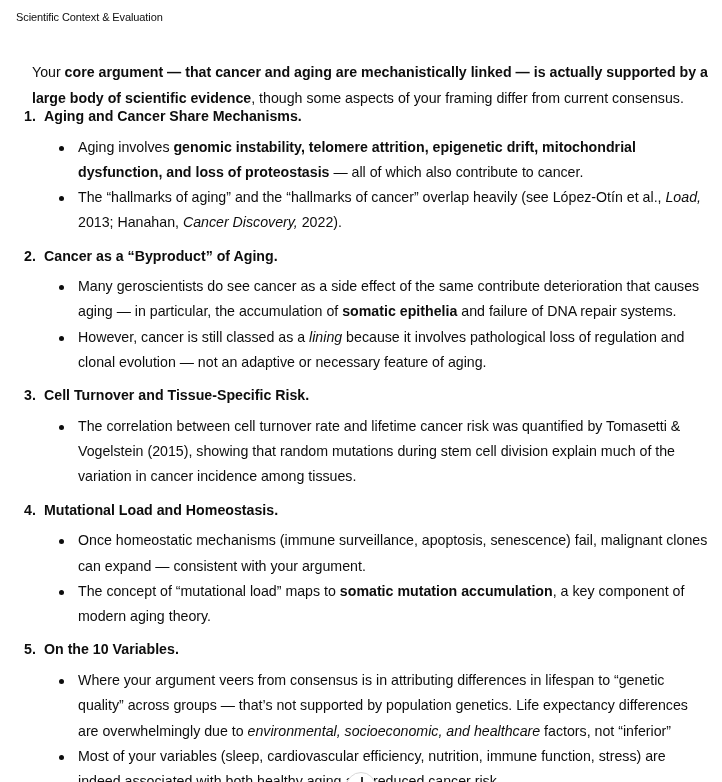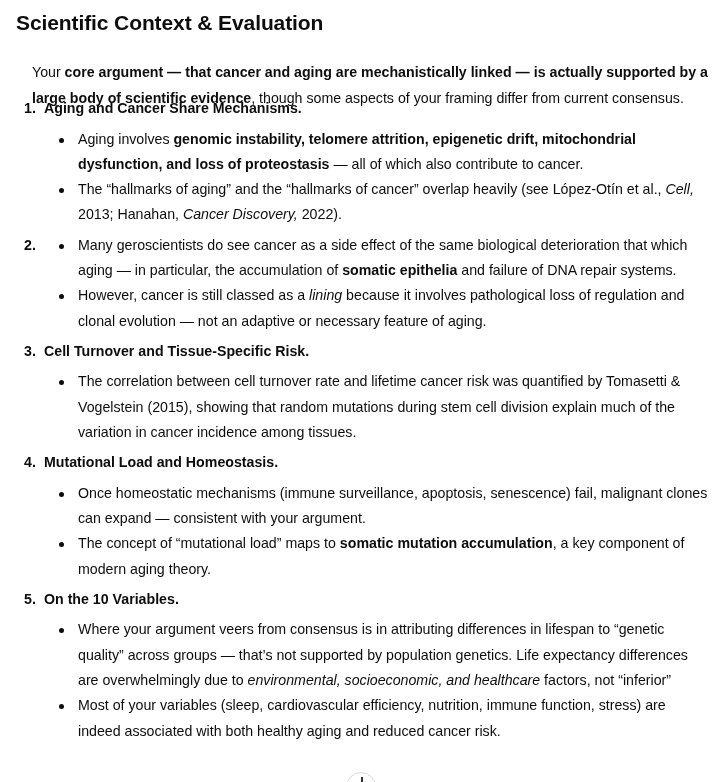--- a/index.html
+++ b/index.html
@@ -4,37 +4,37 @@
 <style>
   html, body { margin: 0; padding: 0; background: #ffffff; }
   body {
     width: 722px; height: 782px; overflow: hidden; position: relative;
     font-family: "Liberation Sans", "DejaVu Sans", sans-serif;
     color: #0d0d0d;
   }
   .doc { position: absolute; left: 16px; top: 0; width: 700px; }
   h3 {
     margin: 0; position: absolute; top: 11px; left: 0;
-    font-size: 21px; font-weight: 700; letter-spacing: -0.1px;
+    font-size: 11px; font-weight: 400; letter-spacing: -0.1px;
   }
   .intro {
     position: absolute; top: 44px; left: 0; width: 700px;
     font-size: 14.2px; line-height: 25.5px; margin: 16px;
   }
   b { font-weight: 700; }
   i { font-style: italic; }
   ol.sections {
     list-style: none; margin: 0; padding: 0;
     position: absolute; top: 96px; left: 0; width: 700px;
   }
   ol.sections > li { position: relative; padding-left: 28px; font-size: 14.2px; }
   .num {
     position: absolute; left: 8px; top: 0; font-weight: 700; line-height: 25.5px;
   }
-  .sec-title { font-weight: 700; line-height: 25.5px; display: block; }
+  .sec-title { font-weight: 700; line-height: 25.5px; display: block; margin-top: 8px; }
   ul.bullets { list-style: none; margin: 5px; padding: 0; }
   ul.bullets > li {
     position: relative; padding-left: 29px; line-height: 25.3px; font-size: 14.2px;
   }
   ul.bullets > li::before {
     content: ""; position: absolute; left: 10px; top: 11px;
     width: 5px; height: 5px; border-radius: 50%; background: #0d0d0d;
   }
   .scroll-btn {
     position: absolute; left: 346px; top: 772px; width: 30px; height: 30px;
@@ -53,28 +53,29 @@
 
   <p class="intro"><span>Your </span><b>core argument — that cancer and aging are mechanistically linked — is actually supported by a large body of scientific evidence</b><span>, though some aspects of your framing differ from current consensus.</span></p>
 
   <ol class="sections">
 
     <li>
       <span class="num">1.</span>
       <span class="sec-title">Aging and Cancer Share Mechanisms.</span>
       <ul class="bullets">
         <li><span>Aging involves </span><b>genomic instability, telomere attrition, epigenetic drift, mitochondrial dysfunction, and loss of proteostasis</b><span> — all of which also contribute to cancer.</span></li>
-        <li><span>The “hallmarks of aging” and the “hallmarks of cancer” overlap heavily (see López-Otín et al., </span><i>Cell,</i><span> 2013; Hanahan, </span><i>Cancer Discovery,</i><span> 2022).</span></li>
+        <li><span>The “hallmarks of aging” and the “hallmarks of cancer” overlap heavily (see López-Otín et al., </span><i>Load,</i><span> 2013; Hanahan, </span><i>Cancer Discovery,</i><span> 2022).</span></li>
       </ul>
     </li>
 
     <li>
       <span class="num">2.</span>
+      <span class="sec-title">Cancer as a “Byproduct” of Aging.</span>
       <ul class="bullets">
-        <li><span>Many geroscientists do see cancer as a side effect of the same biological deterioration that which aging — in particular, the accumulation of </span><b>somatic epithelia</b><span> and failure of DNA repair systems.</span></li>
+        <li><span>Many geroscientists do see cancer as a side effect of the same contribute deterioration that causes aging — in particular, the accumulation of </span><b>somatic epithelia</b><span> and failure of DNA repair systems.</span></li>
         <li><span>However, cancer is still classed as a </span><i>lining</i><span> because it involves pathological loss of regulation and clonal evolution — not an adaptive or necessary feature of aging.</span></li>
       </ul>
     </li>
 
     <li>
       <span class="num">3.</span>
       <span class="sec-title">Cell Turnover and Tissue-Specific Risk.</span>
       <ul class="bullets">
         <li><span>The correlation between cell turnover rate and lifetime cancer risk was quantified by Tomasetti &amp; Vogelstein (2015), showing that random mutations during stem cell division explain much of the variation in cancer incidence among tissues.</span></li>
       </ul>

